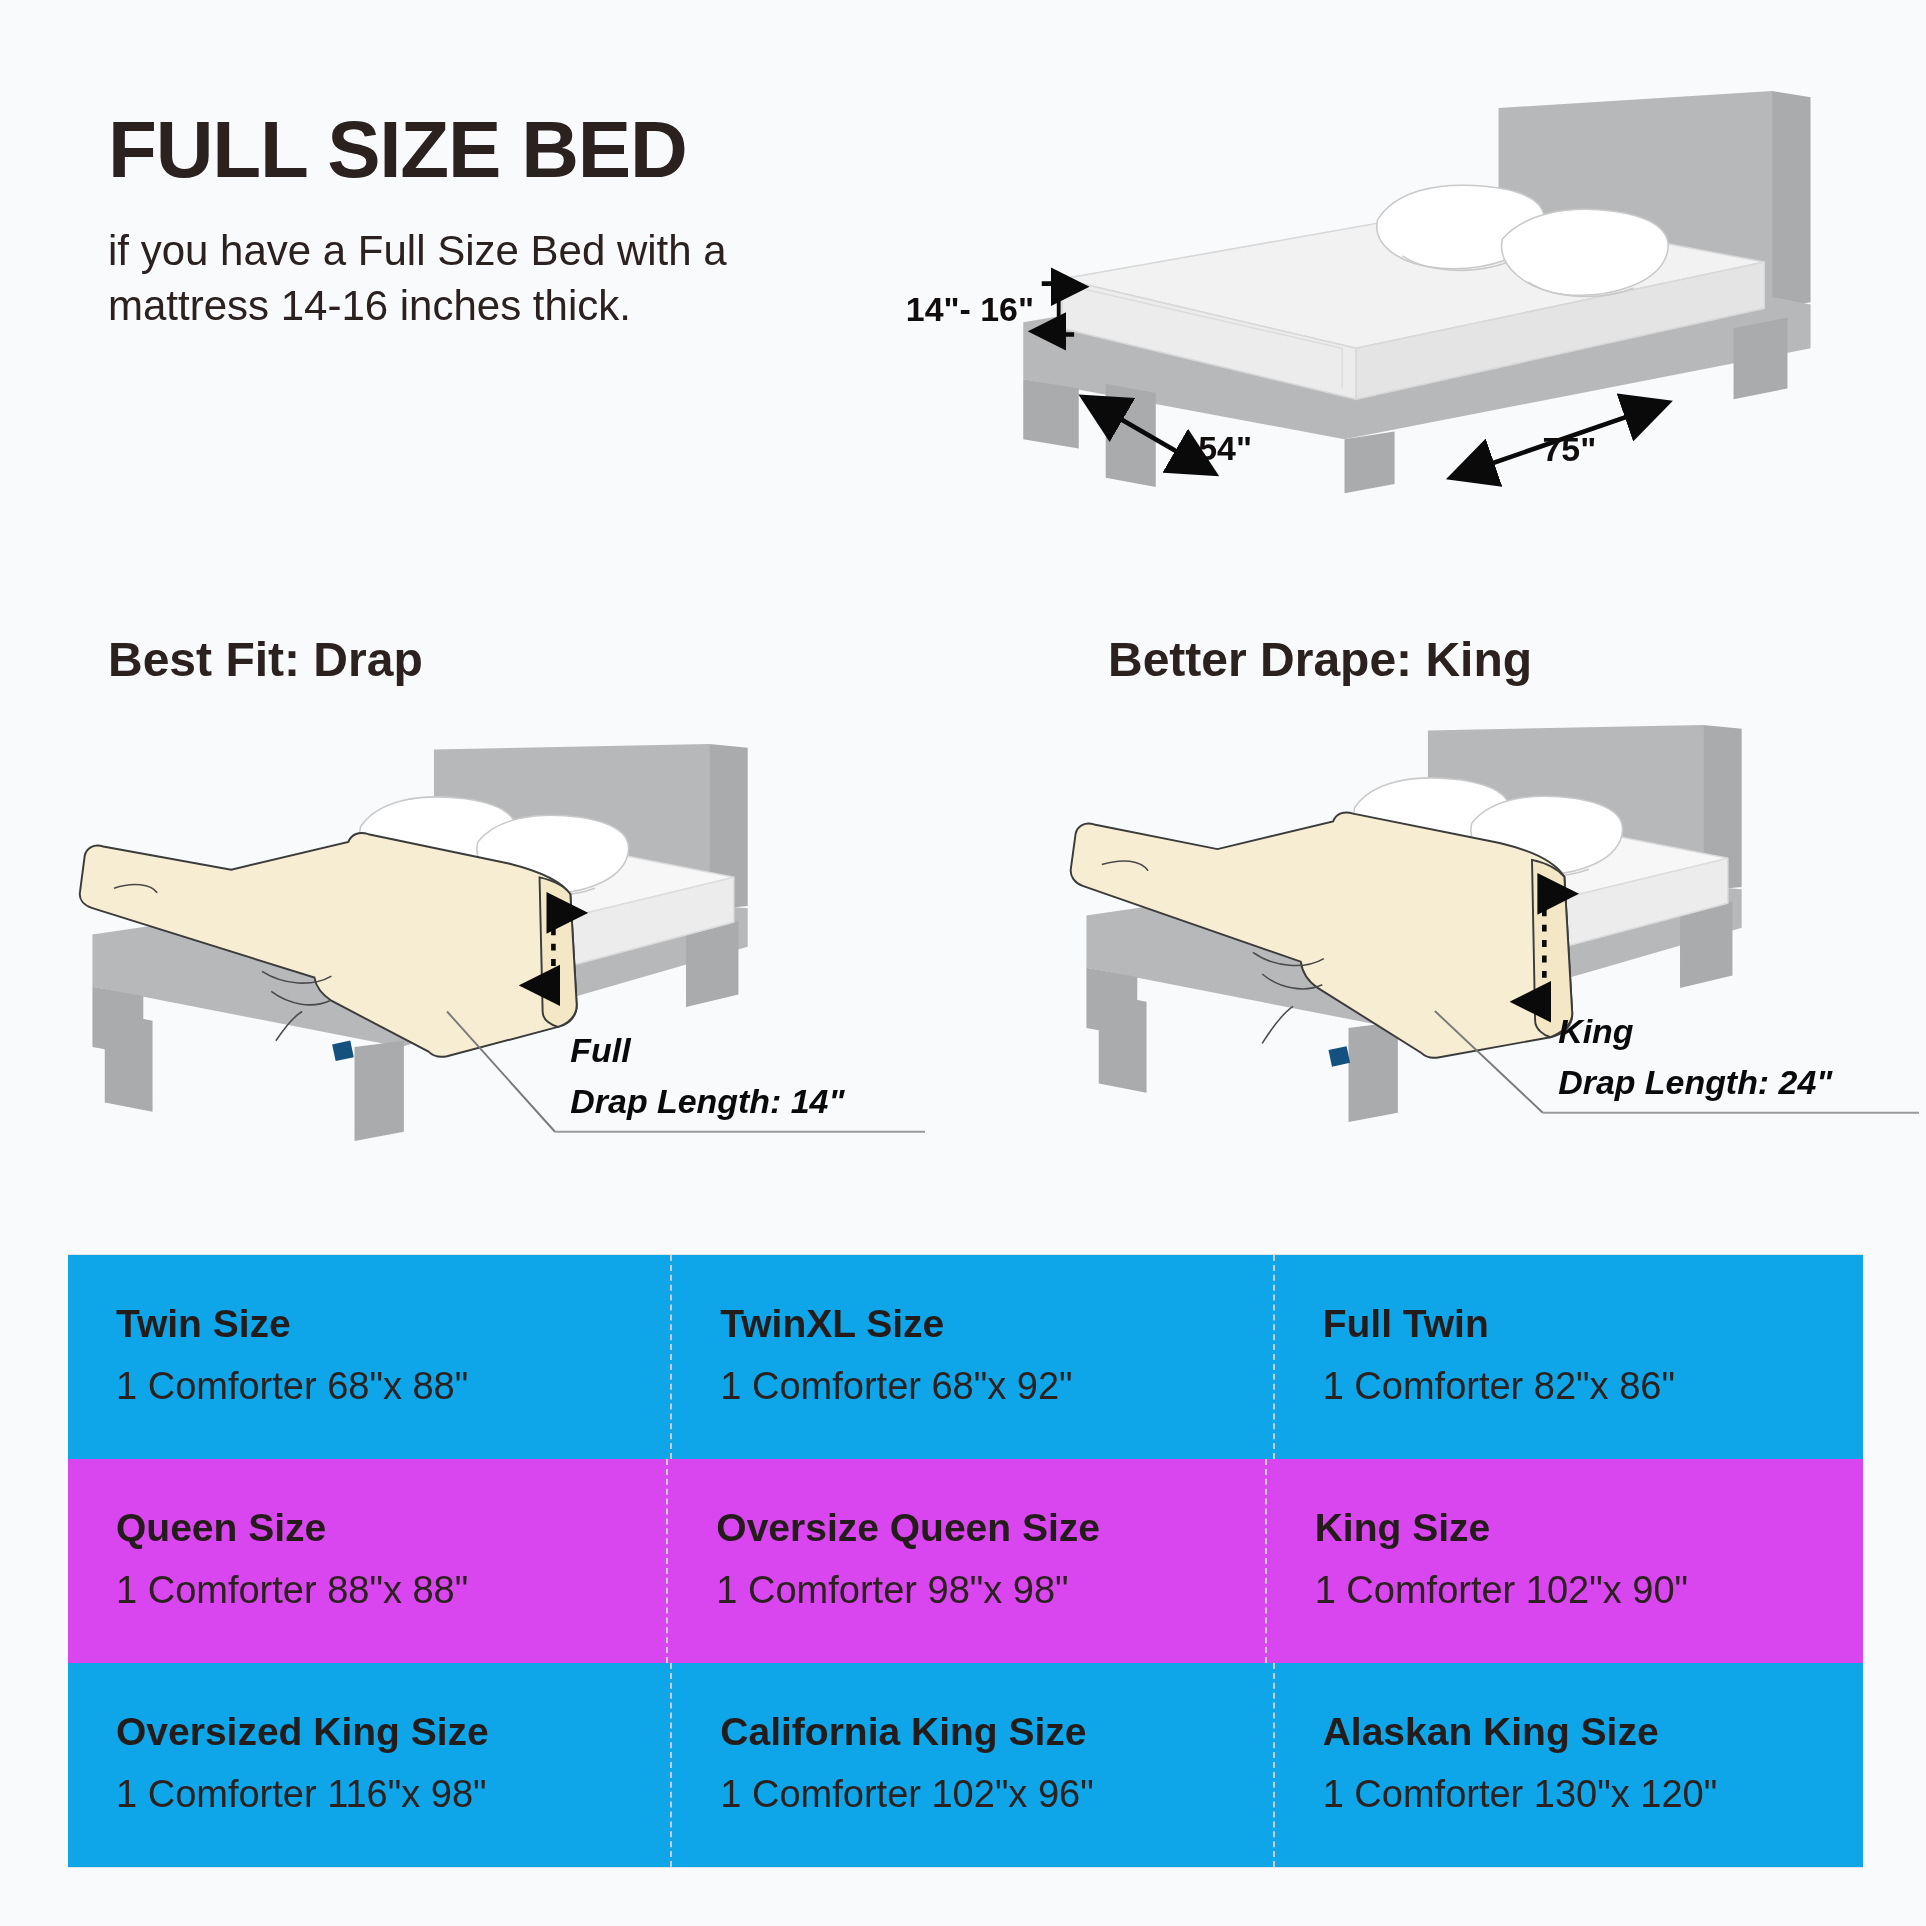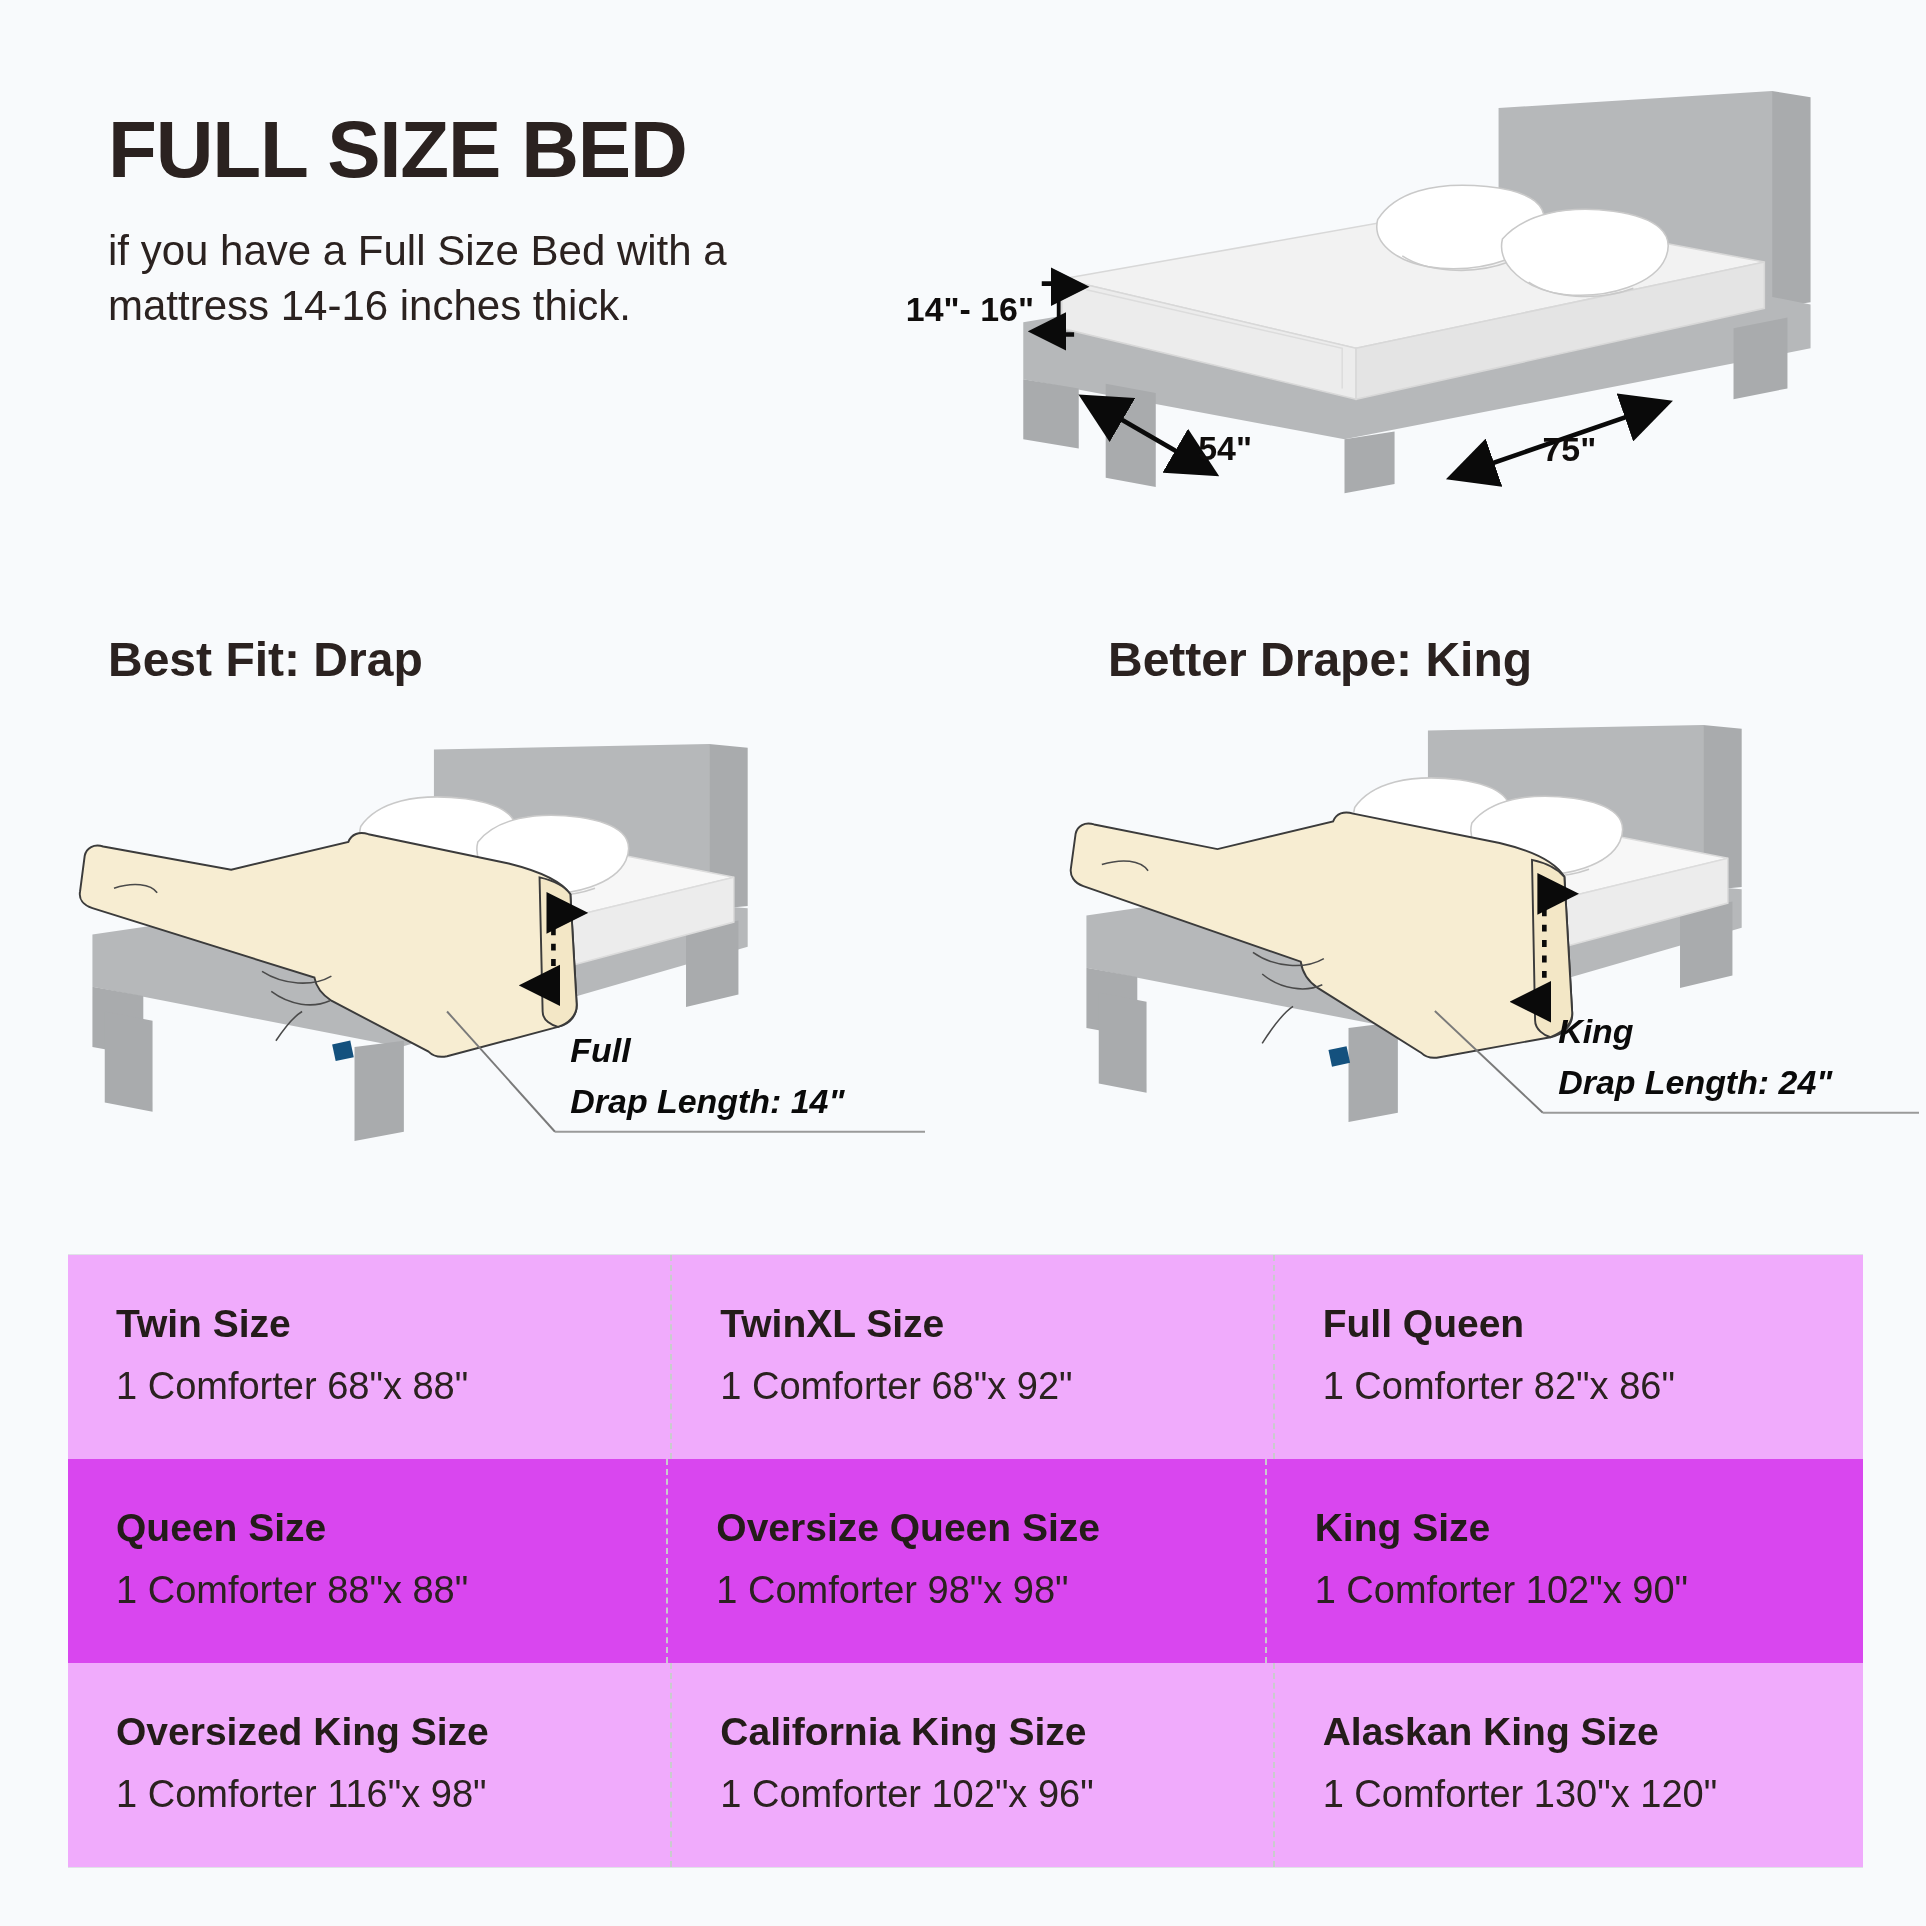--- a/index.html
+++ b/index.html
@@ -67,21 +67,21 @@
   
   #size-table {
     position: absolute;
     left: 68px;
     top: 1254px;
     width: 1795px;
     border-top: 1.5px solid #dfe3e7;
     border-bottom: 1.5px solid #dfe3e7;
   }
   .trow { display: flex; width: 100%; }
-  .trow.shaded { background: #f0abfc; gap: 12px; }
+  .trow.shaded { background: #0ea5e9; gap: 12px; }
   .trow.plain  { background: #d946ef; }
   .tcell {
     flex: 1 1 33.3333%;
     padding: 48px 0 45px 48px;
     position: relative;
     min-height: 204px;
   }
   .tcell + .tcell { border-left: 2.3px dashed #c9cbcd; }
   .cell-title {
     font-size: 39px;
@@ -326,21 +326,21 @@
     <div class="trow shaded">
       <div class="tcell">
         <div class="cell-title">Twin Size</div>
         <div class="cell-sub">1 Comforter 68"x 88"</div>
       </div>
       <div class="tcell">
         <div class="cell-title">TwinXL Size</div>
         <div class="cell-sub">1 Comforter 68"x 92"</div>
       </div>
       <div class="tcell">
-        <div class="cell-title">Full Queen</div>
+        <div class="cell-title">Full Twin</div>
         <div class="cell-sub">1 Comforter 82"x 86"</div>
       </div>
     </div>
 
     <div class="trow plain">
       <div class="tcell">
         <div class="cell-title">Queen Size</div>
         <div class="cell-sub">1 Comforter 88"x 88"</div>
       </div>
       <div class="tcell">

